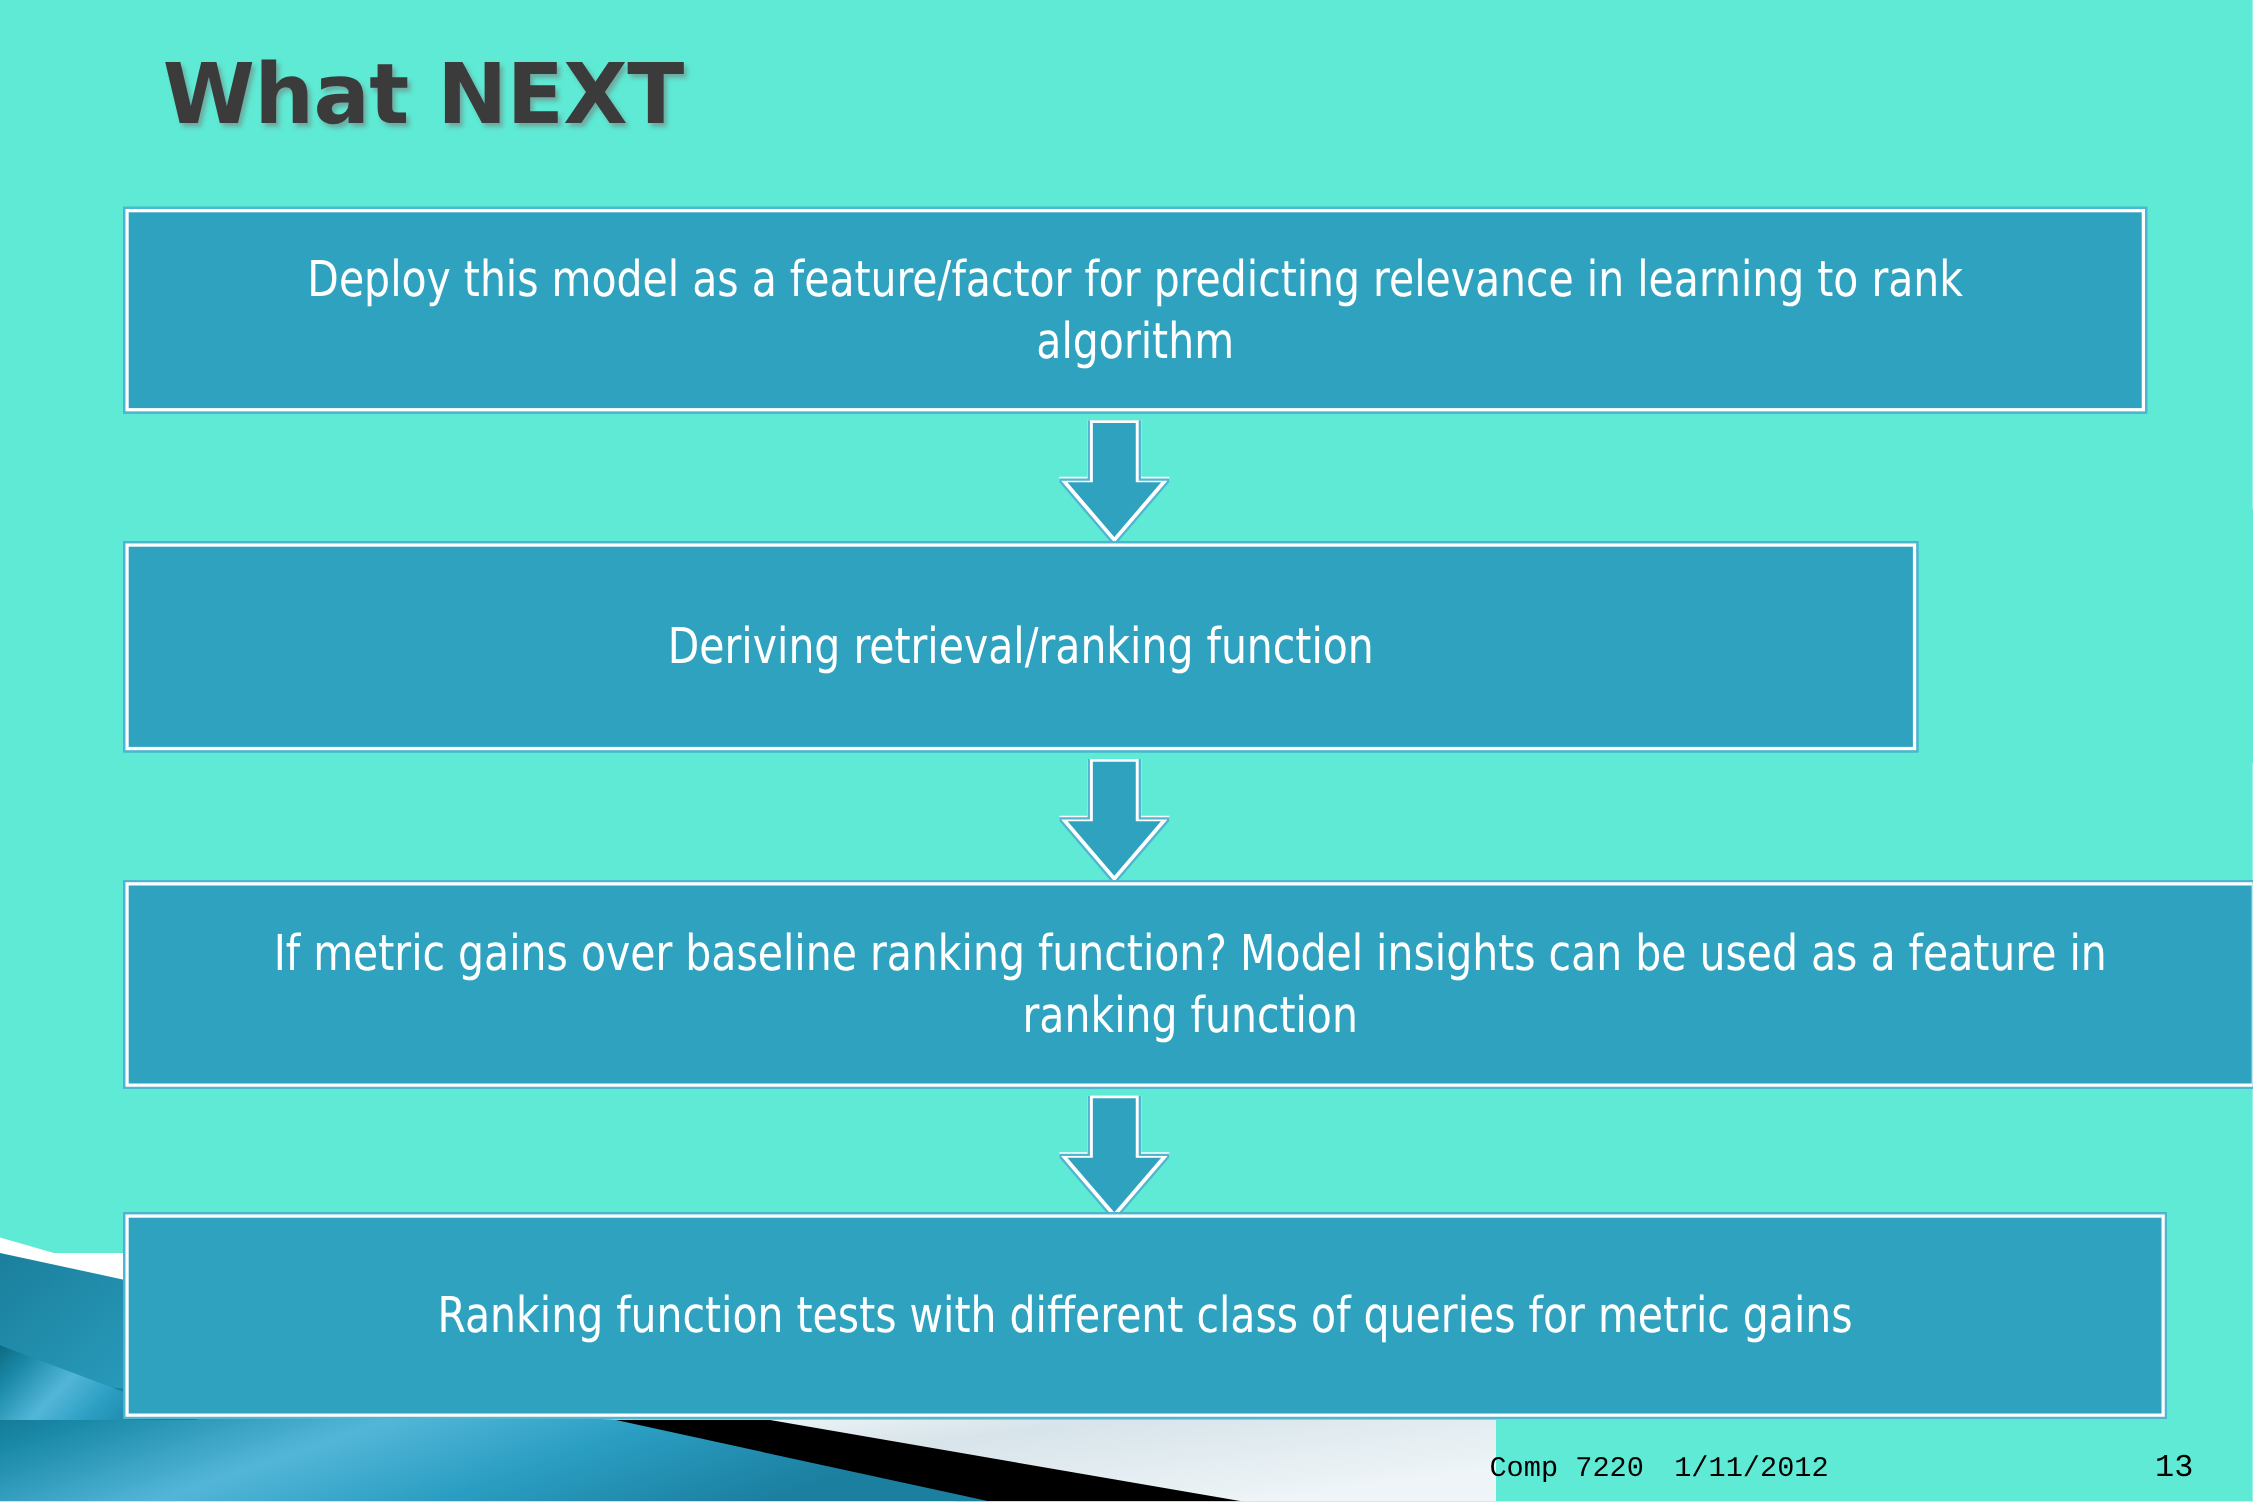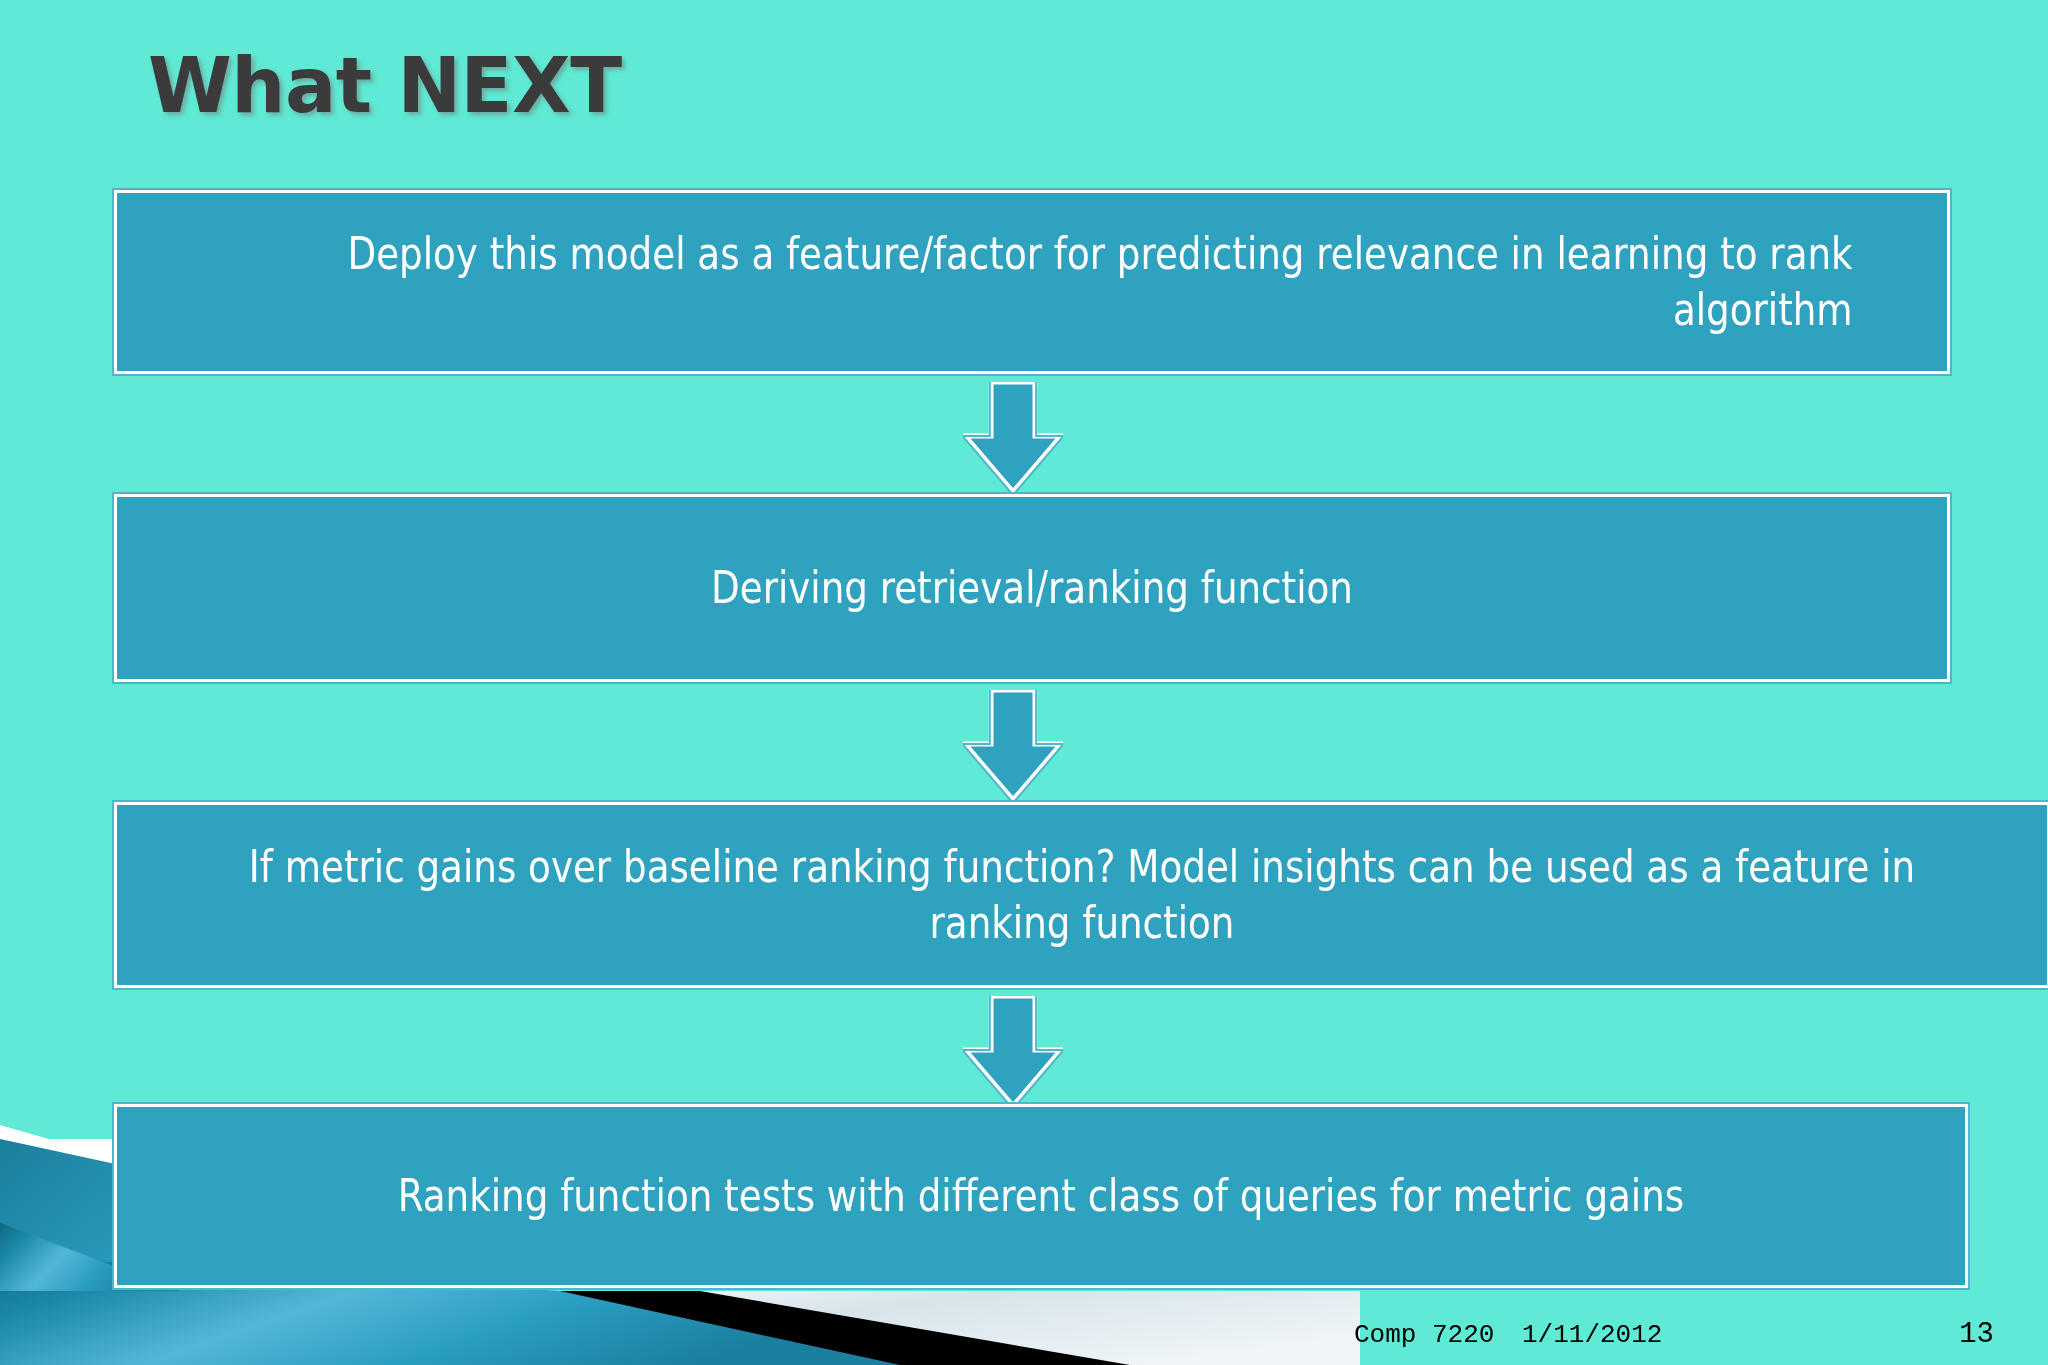--- a/index.html
+++ b/index.html
@@ -57,22 +57,22 @@
     font-weight: 400;
     padding: 0 26px;
   }
   .flow-box .txt {
     display: block;
     width: 100%;
     transform: scaleX(0.92);
     transform-origin: center;
   }
 
-  #box-1 { left: 112px; top: 188px;  width: 1840px; height: 188px; text-align: right; }
-  #box-2 { left: 112px; top: 492px;  width: 1840px; height: 192px; justify-content: flex-end; }
+  #box-1 { left: 112px; top: 188px;  width: 1840px; height: 188px; }
+  #box-2 { left: 112px; top: 492px;  width: 1632px; height: 192px; justify-content: flex-end; }
   #box-3 { left: 112px; top: 800px;  width: 1940px; height: 190px; }
   #box-4 { left: 112px; top: 1102px; width: 1858px; height: 188px; }
 
   
   .flow-arrow {
     position: absolute;
     width: 100px;
     height: 112px;
   }
   #arrow-1 { left: 963px; top: 382px; }

